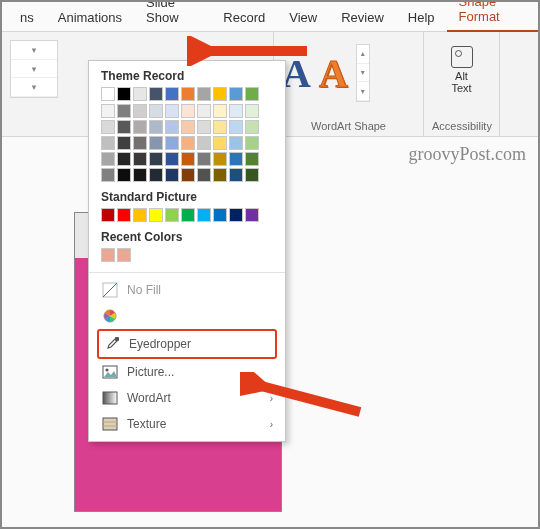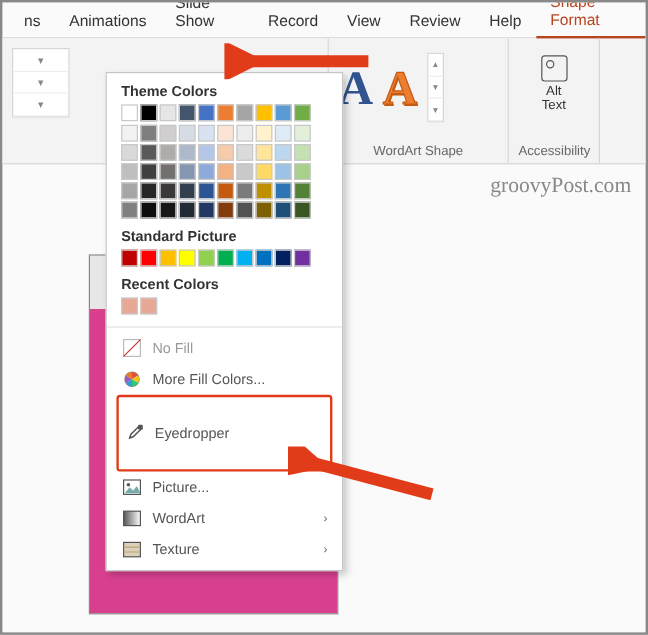--- a/index.html
+++ b/index.html
@@ -40,21 +40,21 @@
   .swatch-row { display:flex; gap:2px; }
   .sw { width:14px; height:14px; border:1px solid #c8c8c8; }
   .swatch-grid { display:flex; gap:2px; margin-top:3px; }
   .swatch-col { display:flex; flex-direction:column; gap:2px; }
   .dd-sep { height:1px; background:#e2e2e2; margin:4px 0; }
   .dd-item { display:flex; align-items:center; gap:8px; padding:4px 12px; cursor:pointer; color:#555;}
   .dd-item.disabled { color:#999; }
   .dd-item .ic { width:18px; height:18px; flex:none; display:flex; align-items:center; justify-content:center; }
   .dd-item .arr { margin-left:auto; font-size:10px; color:#666;}
   .eyedrop-hi { border:2.5px solid #e23b1a; border-radius:3px; margin:0 8px; }
-  .eyedrop-hi .dd-item { padding:21px 4px; }
+  .eyedrop-hi .dd-item { padding:4px 4px; }
   .arrow { position:absolute; z-index:10; }
   .arrow svg { display:block; }
   .watermark { position:absolute; right:12px; top:142px; font-family: Georgia, serif; font-size:18px; color:#888; z-index:3;}
 </style>
 </head>
 <body>
 
 <div class="tabs">
   <div class="tab">ns</div>
   <div class="tab">Animations</div>
@@ -100,21 +100,21 @@
     <div class="group-label">Accessibility</div>
   </div>
 </div>
 
 <div class="canvas-img"></div>
 
 <div class="watermark">groovyPost.com</div>
 
 <div class="dropdown">
   <div class="dd-section">
-    <div class="dd-title">Theme Colors</div>
+    <div class="dd-title">Theme Record</div>
     <div class="swatch-row" id="theme-top">
         <div class="sw" style="background: rgb(255, 255, 255);"></div>
         <div class="sw" style="background: rgb(0, 0, 0);"></div>
         <div class="sw" style="background: rgb(231, 230, 230);"></div>
         <div class="sw" style="background: rgb(68, 84, 106);"></div>
         <div class="sw" style="background: rgb(68, 114, 196);"></div>
         <div class="sw" style="background: rgb(237, 125, 49);"></div>
         <div class="sw" style="background: rgb(165, 165, 165);"></div>
         <div class="sw" style="background: rgb(255, 192, 0);"></div>
         <div class="sw" style="background: rgb(91, 155, 213);"></div>
@@ -230,21 +230,20 @@
         <svg width="16" height="16">
           <circle cx="8" cy="8" r="6" fill="none" stroke="#888"></circle>
           <path d="M8 2 A6 6 0 0 1 13 5 L8 8 Z" fill="#e74c3c"></path>
           <path d="M13 5 A6 6 0 0 1 13 11 L8 8 Z" fill="#f1c40f"></path>
           <path d="M13 11 A6 6 0 0 1 8 14 L8 8 Z" fill="#2ecc71"></path>
           <path d="M8 14 A6 6 0 0 1 3 11 L8 8 Z" fill="#3498db"></path>
           <path d="M3 11 A6 6 0 0 1 3 5 L8 8 Z" fill="#9b59b6"></path>
           <path d="M3 5 A6 6 0 0 1 8 2 L8 8 Z" fill="#e67e22"></path>
         </svg>
       </span>
-    <span>More Fill Colors...</span>
   </div>
   <div class="eyedrop-hi">
     <div class="dd-item">
       <span class="ic">
           <svg width="16" height="16">
             <path d="M12 2 L14 4 L7 11 L4 12 L5 9 Z" fill="none" stroke="#555" stroke-width="1.2"></path>
             <rect x="11" y="1" width="4" height="4" rx="1" fill="#555"></rect>
           </svg>
         </span>
       <span>Eyedropper</span>

